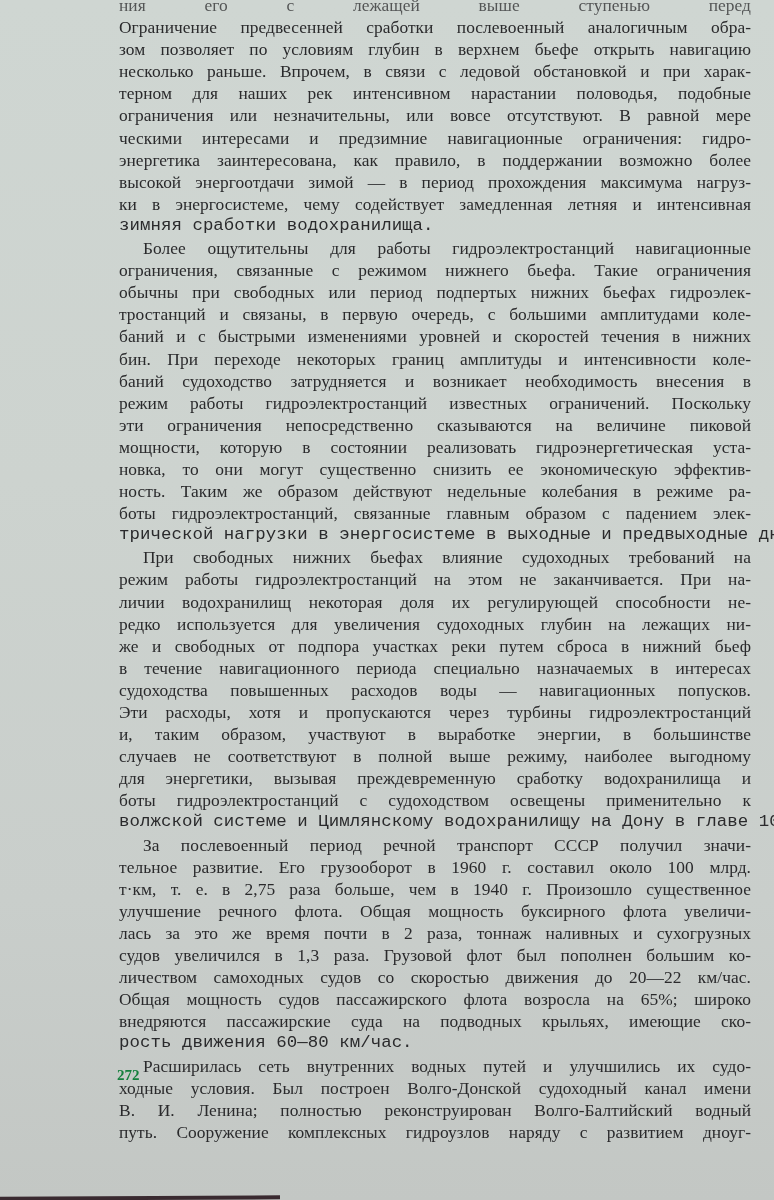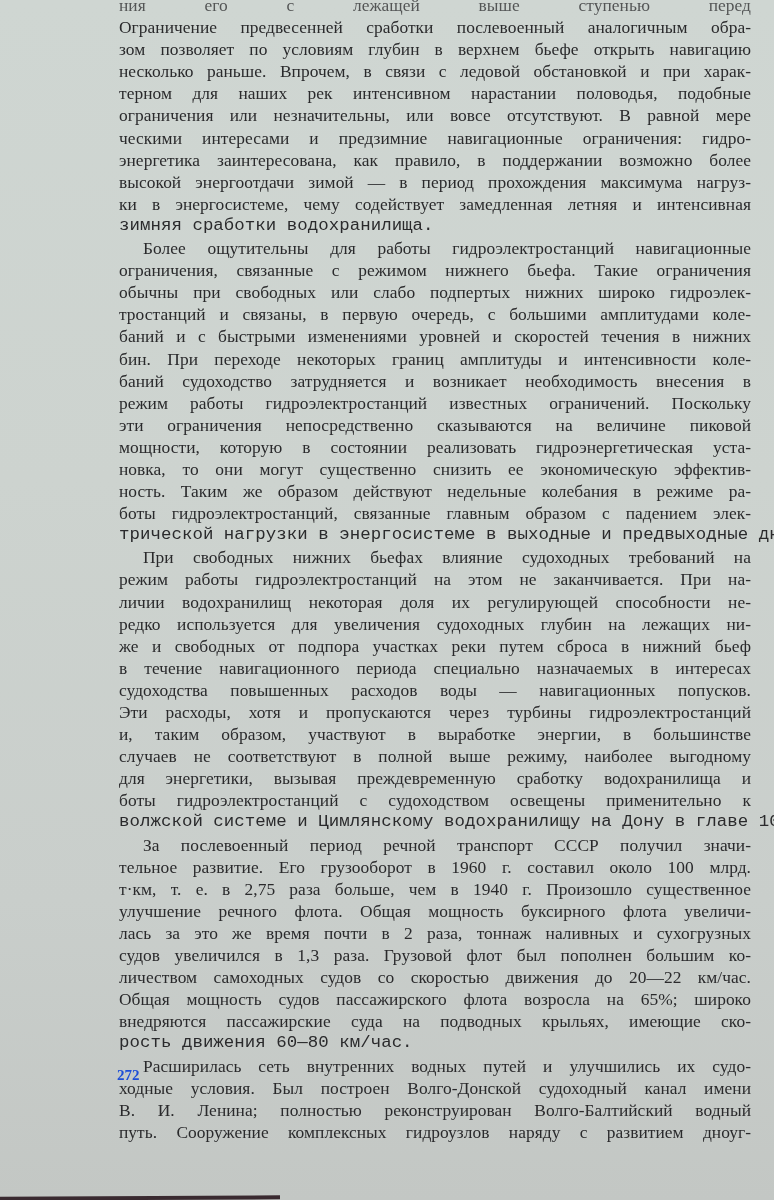--- a/index.html
+++ b/index.html
@@ -47,21 +47,21 @@
     }
     .line.cut {
       opacity: 0.75;
     }
     .page-number {
       position: absolute;
       left: 117px;
       top: 1067px;
       font-size: 15px;
       font-weight: bold;
-      color: #1d4ed8;
+      color: #15803d;
     }
     .bottom-edge {
       position: absolute;
       left: 0;
       bottom: 0;
       width: 280px;
       height: 4px;
       background: #3a2a30;
       transform: skewY(-0.3deg);
     }
@@ -82,21 +82,21 @@
       <span class="line">ческими интересами и предзимние навигационные ограничения: гидро-</span>
       <span class="line">энергетика заинтересована, как правило, в поддержании возможно более</span>
       <span class="line">высокой энергоотдачи зимой — в период прохождения максимума нагруз-</span>
       <span class="line">ки в энергосистеме, чему содействует замедленная летняя и интенсивная</span>
       <span class="line last">зимняя сработки водохранилища.</span>
     </div>
 
     <div>
       <span class="line indent">Более ощутительны для работы гидроэлектростанций навигационные</span>
       <span class="line">ограничения, связанные с режимом нижнего бьефа. Такие ограничения</span>
-      <span class="line">обычны при свободных или слабо подпертых нижних широко гидроэлек-</span>
+      <span class="line">обычны при свободных или период подпертых нижних бьефах гидроэлек-</span>
       <span class="line">тростанций и связаны, в первую очередь, с большими амплитудами коле-</span>
       <span class="line">баний и с быстрыми изменениями уровней и скоростей течения в нижних</span>
       <span class="line">бин. При переходе некоторых границ амплитуды и интенсивности коле-</span>
       <span class="line">баний судоходство затрудняется и возникает необходимость внесения в</span>
       <span class="line">режим работы гидроэлектростанций известных ограничений. Поскольку</span>
       <span class="line">эти ограничения непосредственно сказываются на величине пиковой</span>
       <span class="line">мощности, которую в состоянии реализовать гидроэнергетическая уста-</span>
       <span class="line">новка, то они могут существенно снизить ее экономическую эффектив-</span>
       <span class="line">ность. Таким же образом действуют недельные колебания в режиме ра-</span>
       <span class="line">боты гидроэлектростанций, связанные главным образом с падением элек-</span>

